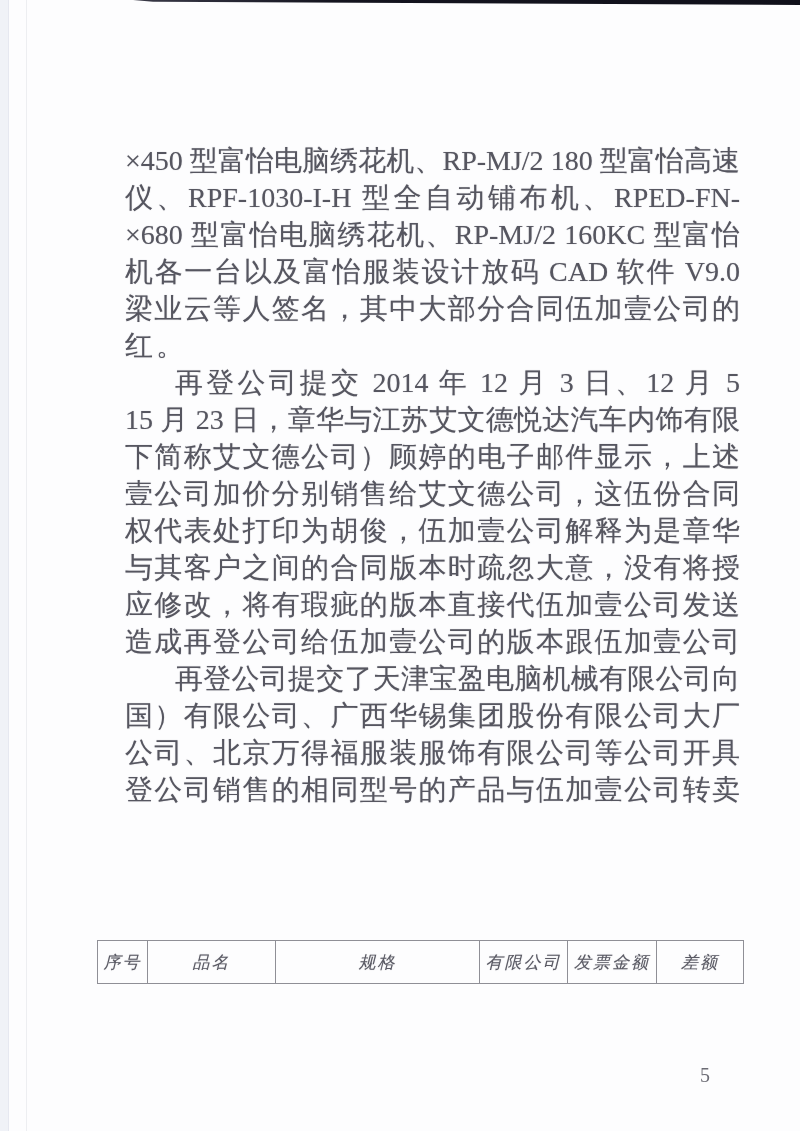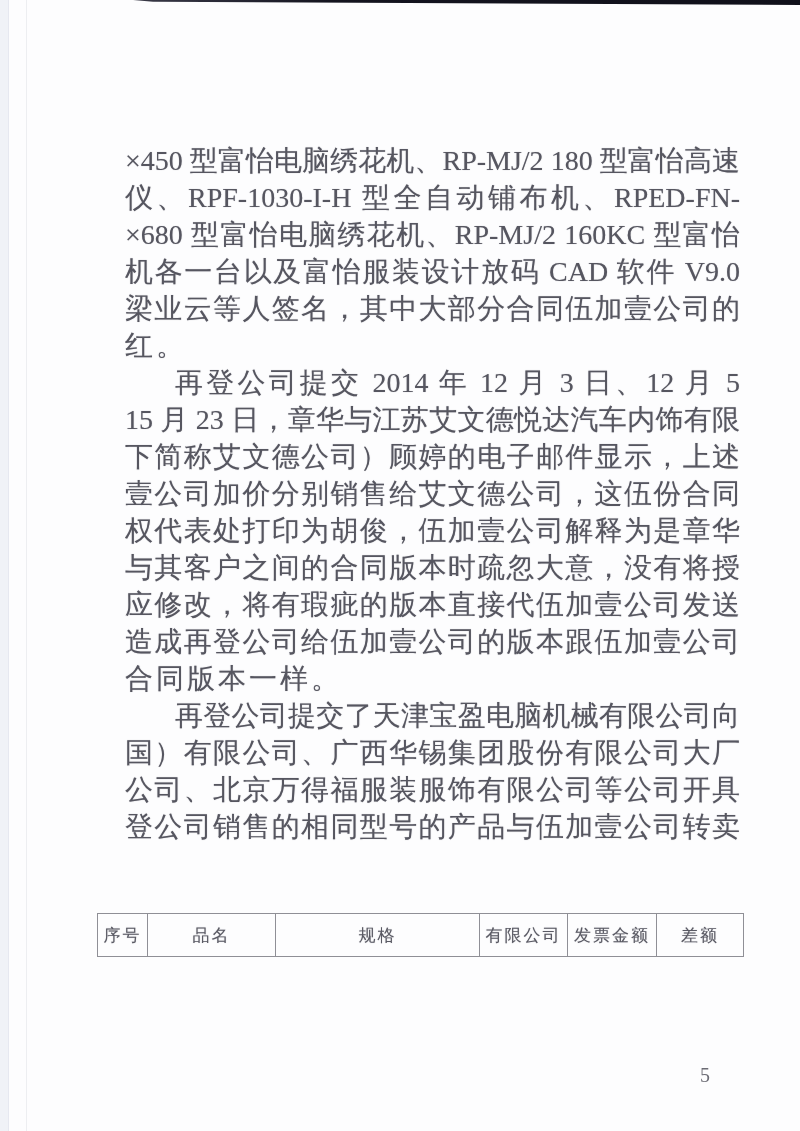--- a/index.html
+++ b/index.html
@@ -68,25 +68,26 @@
   .line.nj {
     text-align: left;
     letter-spacing: 3px;
   }
   .line.ind {
     padding-left: 50px;
   }
   
   .spec-table {
     position: absolute;
-    top: 913px;
+    top: 940px;
     left: 97px;
     width: 646px;
     border-collapse: collapse;
     table-layout: fixed;
+    font-style: italic;
   }
   .spec-table td {
     border: 1px solid #8f8f96;
     height: 42px;
     text-align: center;
     vertical-align: middle;
     font-size: 17px;
     color: #5a5a64;
     letter-spacing: 2px;
     text-shadow: 0 0 1px rgba(90, 90, 100, 0.4);
@@ -118,21 +119,20 @@
       <div class="line jf">梁业云等人签名，其中大部分合同伍加壹公司的授权代表为温秀</div>
       <div class="line nj">红。</div>
       <div class="line jf ind">再登公司提交 2014 年 12 月 3 日、12 月 5 日、12 月 8 日、</div>
       <div class="line jf">15 月 23 日，章华与江苏艾文德悦达汽车内饰有限责任公司（以</div>
       <div class="line jf">下简称艾文德公司）顾婷的电子邮件显示，上述设备和软件伍加</div>
       <div class="line jf">壹公司加价分别销售给艾文德公司，这伍份合同中伍加壹公司授</div>
       <div class="line jf">权代表处打印为胡俊，伍加壹公司解释为是章华在套用再登公司</div>
       <div class="line jf">与其客户之间的合同版本时疏忽大意，没有将授权代表胡俊作相</div>
       <div class="line jf">应修改，将有瑕疵的版本直接代伍加壹公司发送给艾文德公司，</div>
       <div class="line jf">造成再登公司给伍加壹公司的版本跟伍加壹公司与其客户之间的</div>
-      <div class="line nj">合同版本一样。</div>
       <div class="line jf ind">再登公司提交了天津宝盈电脑机械有限公司向敏华家具（中</div>
       <div class="line jf">国）有限公司、广西华锡集团股份有限公司大厂水电后勤服务分</div>
       <div class="line jf">公司、北京万得福服装服饰有限公司等公司开具的发票，证明再</div>
       <div class="line jf">登公司销售的相同型号的产品与伍加壹公司转卖后销售价税合计</div>
     </div>
 
   <table class="spec-table">
     <colgroup>
       <col style="width:50px">
       <col style="width:128px">

